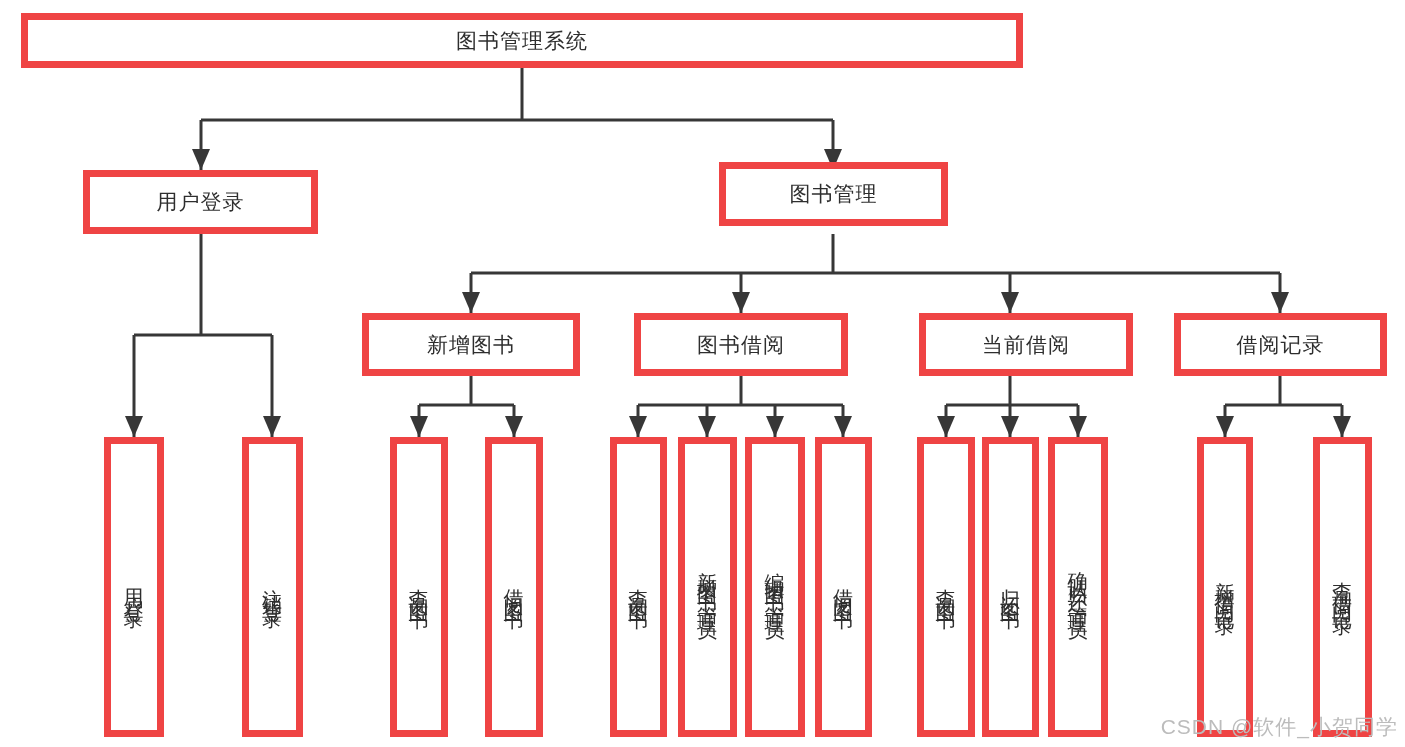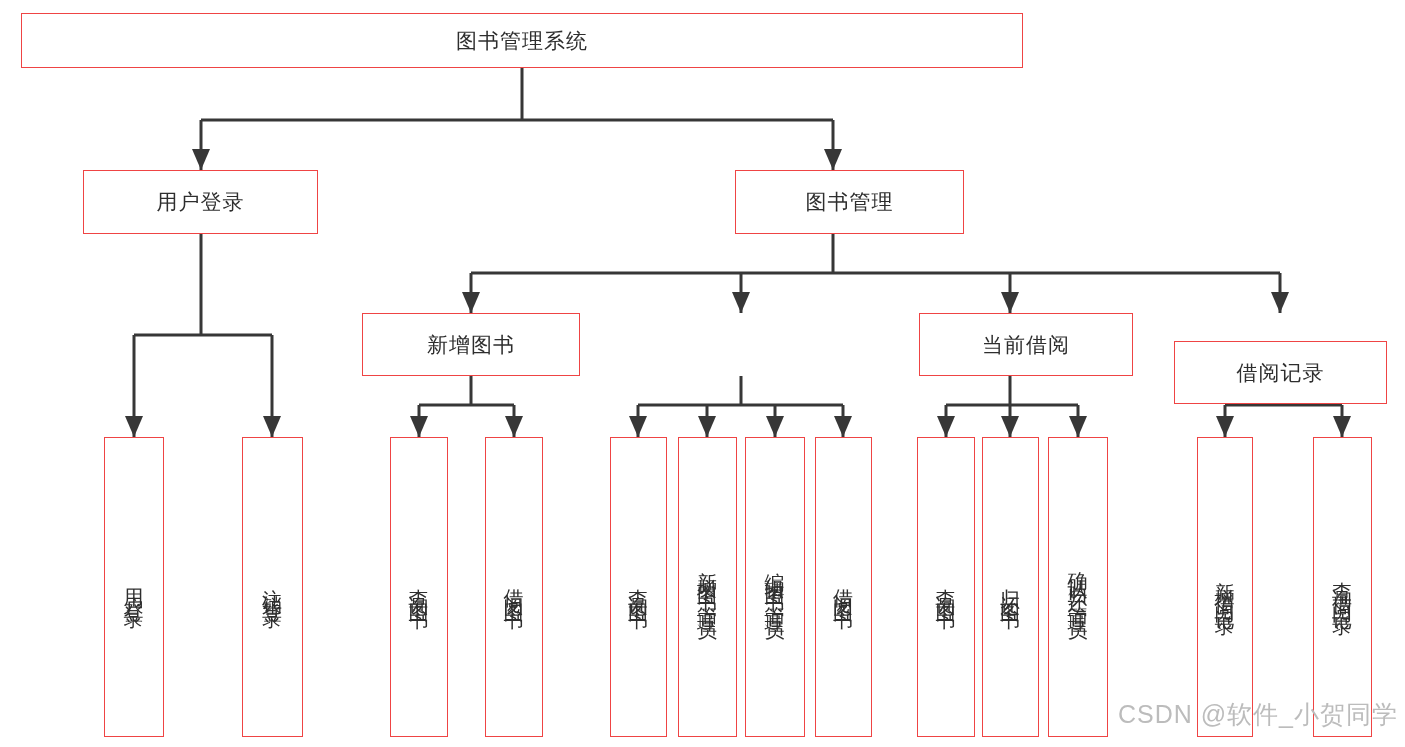--- a/index.html
+++ b/index.html
@@ -31,21 +31,21 @@
   .arrow {
     fill: none;
     stroke: #373737;
     stroke-width: 3;
     marker-end: url(#ah);
   }
   .node {
     position: absolute;
     box-sizing: border-box;
     background: #ffffff;
-    border: 1px solid #ef4444;
+    border: 7px solid #ef4444;
     display: flex;
     align-items: center;
     justify-content: center;
     color: #2e2e2e;
     z-index: 2;
     text-align: center;
   }
   .node.h {
     font-size: 21px;
     letter-spacing: 1px;
@@ -54,22 +54,22 @@
     writing-mode: vertical-rl;
     text-orientation: mixed;
     font-size: 20px;
     letter-spacing: 7px;
     line-height: 1;
     color: #2e2e2e;
   }
   .watermark {
     position: absolute;
     right: 7px;
-    bottom: 16px;
-    font-size: 25px;
+    bottom: 6px;
+    font-size: 21px;
     color: #bcbcbc;
     letter-spacing: 1px;
     z-index: 3;
     white-space: nowrap;
   }
 </style>
 </head>
 <body>
 
 <div class="canvas">
@@ -129,31 +129,34 @@
     </g>
   </svg>
 
   <div class="node h" style="left:21px; top:13px; width:1002px; height:55px;">
     <span>图书管理系统</span>
   </div>
 
   <div class="node h" style="left:83px; top:170px; width:235px; height:64px;">
     <span>用户登录</span>
   </div>
-  <div class="node h" style="left:719px; top:170px; width:229px; height:64px;margin-left:16px;">
+  <div class="node h" style="left:719px; top:162px; width:229px; height:64px;">
     <span>图书管理</span>
   </div>
 
   <div class="node h" style="left:362px; top:313px; width:218px; height:63px;">
     <span>新增图书</span>
   </div>
+  <div class="node h" style="left:634px; top:313px; width:214px; height:63px;">
+    <span>图书借阅</span>
+  </div>
   <div class="node h" style="left:903px; top:313px; width:214px; height:63px;margin-left:16px;">
     <span>当前借阅</span>
   </div>
-  <div class="node h" style="left:1174px; top:313px; width:213px; height:63px;margin-top:28px;">
+  <div class="node h" style="left:1174px; top:313px; width:213px; height:63px;">
     <span>借阅记录</span>
   </div>
 
   <div class="node leaf" style="left:104px; top:437px; width:60px; height:300px;">
     <span class="v-label">用户登录</span>
   </div>
   <div class="node leaf" style="left:242px; top:437px; width:61px; height:300px;">
     <span class="v-label">注销登录</span>
   </div>
 

